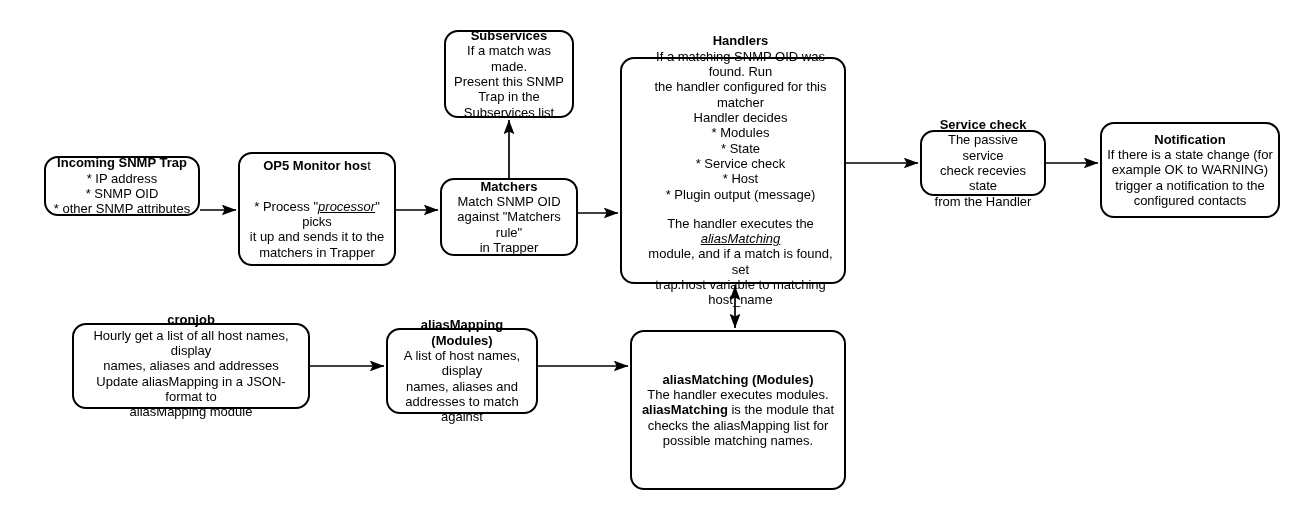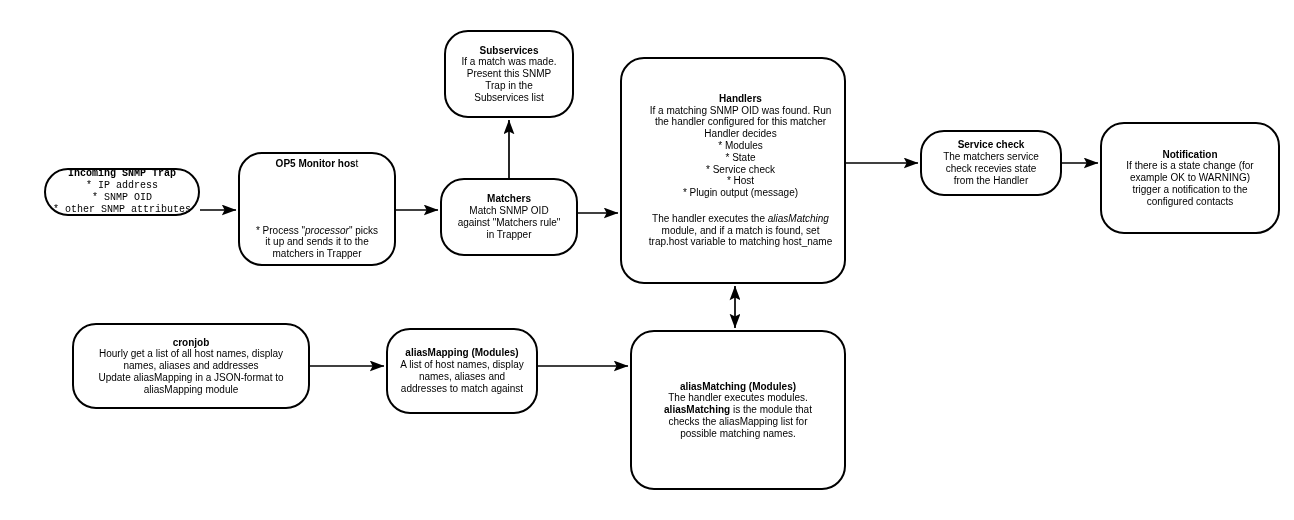--- a/index.html
+++ b/index.html
@@ -12,68 +12,68 @@
     width: 1294px;
     height: 520px;
     background: #ffffff;
     font-family: "Liberation Sans", sans-serif;
     overflow: hidden;
   }
   .node {
     position: absolute;
     box-sizing: border-box;
     border: 2px solid #000000;
-    border-radius: 24px;
+    border-radius: 14px;
     background: #ffffff;
     display: flex;
     flex-direction: column;
     align-items: center;
     justify-content: center;
     text-align: center;
     color: #000000;
-    font-size: 10px;
+    font-size: 13px;
     line-height: 1.18;
     padding: 4px 5px;
     z-index: 2;
   }
   .node .title {
     font-weight: bold;
     display: block;
   }
   .node .body {
     display: block;
     white-space: pre-line;
   }
   .node .body2 {
     display: block;
     white-space: pre-line;
     margin-top: 14px;
   }
-  .ital { font-style: italic; }
+  .ital { font-style: italic; text-decoration: underline; }
   .bold { font-weight: bold; }
   .norm { font-weight: normal; }
 
   svg.edges {
     position: absolute;
     left: 0;
     top: 0;
     width: 1294px;
     height: 520px;
     z-index: 1;
     overflow: visible;
   }
 
   
-  #n-incoming      { left: 44px;   top: 168px; width: 156px; height: 48px; font-family: Liberation Mono, monospace; }
+  #n-incoming      { left: 44px;   top: 156px; width: 156px; height: 60px; }
   #n-op5host       { left: 238px;  top: 152px; width: 158px; height: 114px; justify-content: space-between; }
   #n-matchers      { left: 440px;  top: 178px; width: 138px; height: 78px; }
   #n-subservices   { left: 444px;  top: 30px;  width: 130px; height: 88px; }
   #n-handlers      { left: 620px;  top: 57px;  width: 226px; height: 227px; padding-left: 20px; }
-  #n-servicecheck  { left: 920px;  top: 130px; width: 142px; height: 66px; }
-  #n-notification  { left: 1100px; top: 122px; width: 180px; height: 112px; }
+  #n-servicecheck  { left: 920px;  top: 130px; width: 126px; height: 66px; }
+  #n-notification  { left: 1100px; top: 122px; width: 180px; height: 96px; }
   #n-cronjob       { left: 72px;   top: 323px; width: 238px; height: 86px; }
   #n-aliasmapping  { left: 386px;  top: 328px; width: 152px; height: 86px; }
   #n-aliasmatching { left: 630px;  top: 330px; width: 216px; height: 160px; }
 </style>
 </head>
 <body>
 
 <div id="canvas">
 
   <svg class="edges" viewBox="0 0 1294 520">
@@ -146,21 +146,21 @@
 * Service check
 * Host
 * Plugin output (message)</span>
     <span class="body2"><span>The handler executes the </span><span class="ital">aliasMatching</span><span>
 module, and if a match is found, set
 trap.host variable to matching host_name</span></span>
   </div>
 
   <div class="node" id="n-servicecheck">
     <span class="title">Service check</span>
-    <span class="body">The matchers service
+    <span class="body">The passive service
 check recevies state
 from the Handler</span>
   </div>
 
   <div class="node" id="n-notification">
     <span class="title">Notification</span>
     <span class="body">If there is a state change (for
 example OK to WARNING)
 trigger a notification to the
 configured contacts</span>

